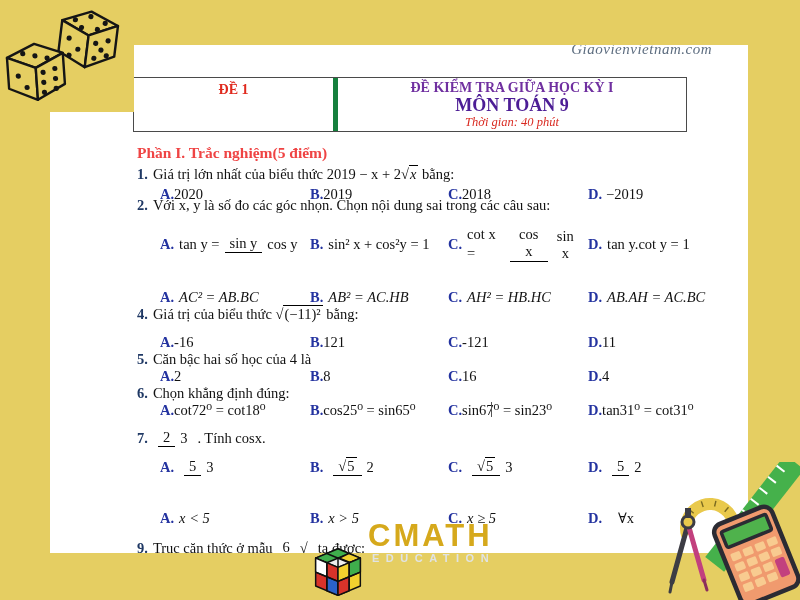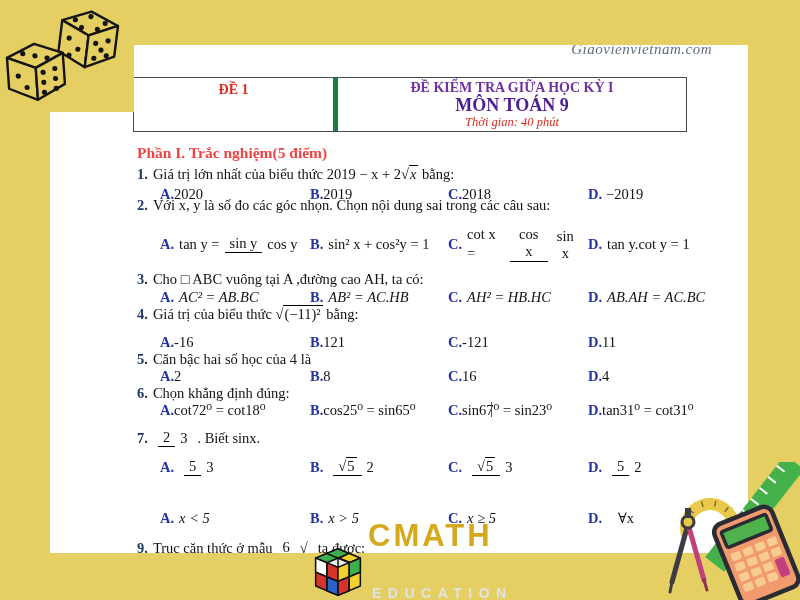--- a/index.html
+++ b/index.html
@@ -52,23 +52,23 @@
   .patch{position:absolute;left:0;top:0;width:134px;height:112px;background:#e5ce62;}
   .dice{position:absolute;left:2px;top:2px;}
   .calc{position:absolute;left:658px;top:462px;}
   .cube{position:absolute;left:310px;top:546px;}
   .logo-name{
     position:absolute;left:368px;top:518px;
     font-family:"Liberation Sans","DejaVu Sans",sans-serif;
     font-weight:bold;font-size:31px;letter-spacing:3px;color:#d6a91c;
   }
   .logo-sub{
-    position:absolute;left:372px;top:585px;
+    position:absolute;left:372px;top:552px;
     font-family:"Liberation Sans","DejaVu Sans",sans-serif;
-    font-weight:bold;font-size:14px;letter-spacing:6.5px;color:#e0e3e4;
+    font-weight:bold;font-size:11px;letter-spacing:6.5px;color:#e0e3e4;
   }
 </style>
 </head>
 <body>
 
 <div class="page">
 
   <div class="wm">Giaovienvietnam.com</div>
 
   <div class="htable">
@@ -131,23 +131,20 @@
           <span class="fn">cos x</span>
           <span class="fd">sin x</span>
         </span>
       </span>
     <span class="opt">
         <span class="ol">D.</span>
         <span class="ot">tan y.cot y = 1</span>
       </span>
   </div>
 
-  <div class="row" style="top:225px">
-    <span class="qn">3.</span><span>Cho □ ABC vuông tại A ,đường cao AH, ta có:</span>
-  </div>
   <div class="opts sp it" style="top:243px">
     <span class="opt">
         <span class="ol">A.</span>
         <span class="ot">AC² = AB.BC</span>
       </span>
     <span class="opt">
         <span class="ol">B.</span>
         <span class="ot">AB² = AC.HB</span>
       </span>
     <span class="opt">
@@ -228,21 +225,21 @@
         <span class="ot">tan31⁰ = cot31⁰</span>
       </span>
   </div>
 
   <div class="row frow" style="top:373px;height:40px">
     <span class="qn">7.</span>
     <span class="frac">
         <span class="fn">2</span>
         <span class="fd">3</span>
       </span>
-    <span>. Biết sinx.</span>
+    <span>. Tính cosx.</span>
   </div>
   <div class="opts sp" style="top:400px;height:44px">
     <span class="opt">
         <span class="ol">A.</span>
         <span class="frac">
           <span class="fn">5</span>
           <span class="fd">3</span>
         </span>
       </span>
     <span class="opt">

